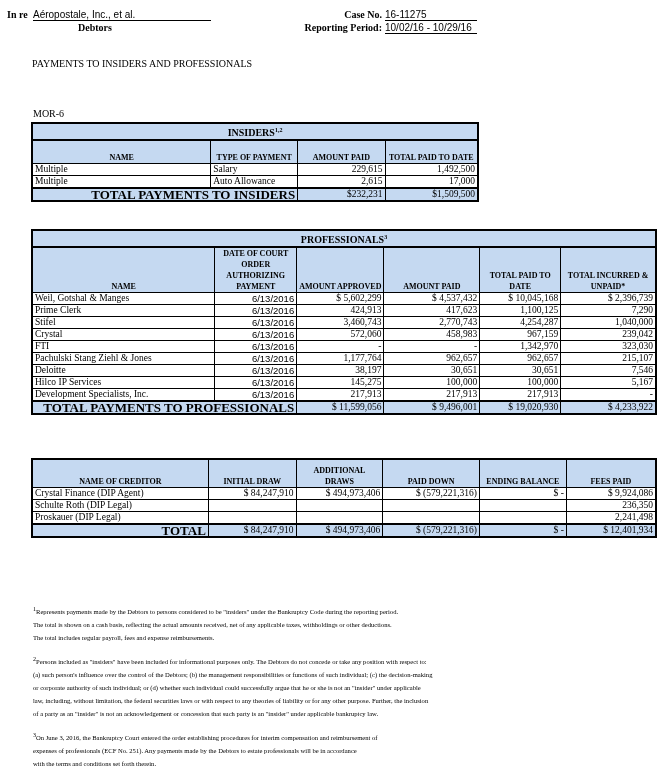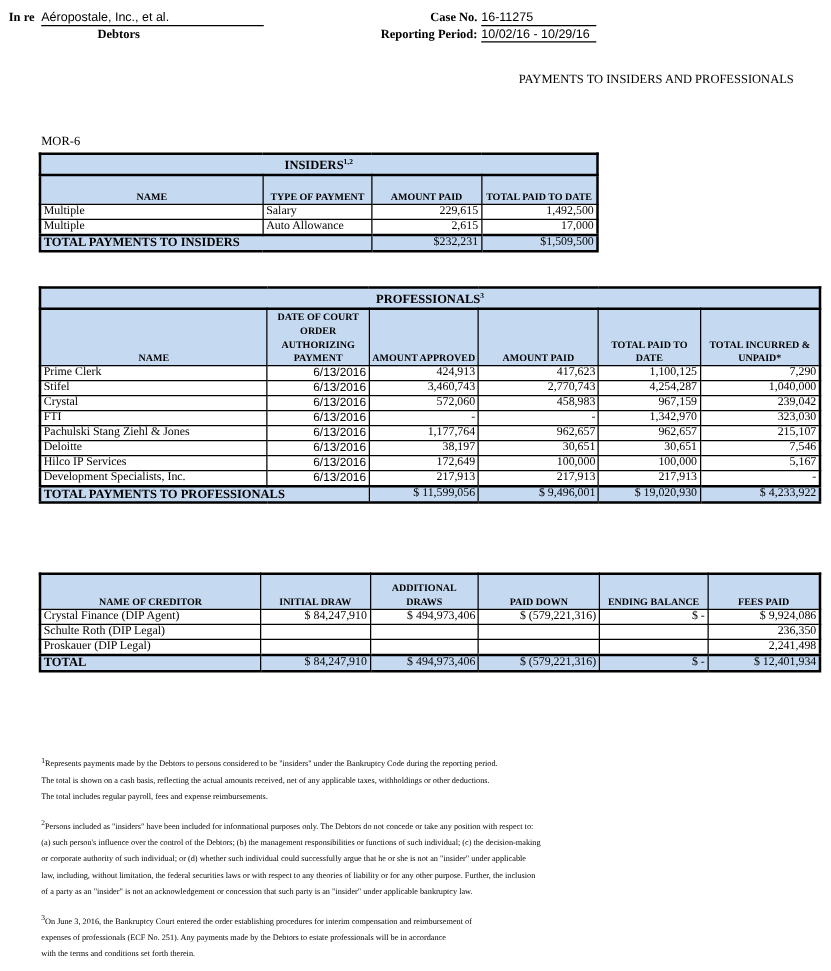--- a/index.html
+++ b/index.html
@@ -9,35 +9,35 @@
   .hdr-val{font-family:"Liberation Sans",sans-serif;font-size:10px;border-bottom:1px solid #000;}
   table{border-collapse:collapse;position:absolute;}
   td,th{padding:0 2px;font-size:9.5px;line-height:11px;white-space:nowrap;}
   th{background:#c5d9f1;font-weight:bold;font-size:8px;text-align:center;vertical-align:bottom;border:1px solid #000;}
   .title-row th{font-size:10px;vertical-align:middle;border:2px solid #000;height:15px;}
   .outer{border:2px solid #000;}
   td.b{border-left:1px solid #000;border-right:1px solid #000;border-bottom:1px solid #000;}
   td.r{text-align:right;}
   td.sans{font-family:"Liberation Sans",sans-serif;}
   tr.total td{background:#c5d9f1;border:1px solid #000;border-top:2px solid #000;border-bottom:2px solid #000;}
-  tr.total td.lbl{font-weight:bold;font-size:10px;text-align:left;font-family:Liberation Serif, serif;}
+  tr.total td.lbl{font-weight:bold;font-size:13px;text-align:right;font-family:Liberation Serif, serif;}
   sup{font-size:6px;}
   .fn{font-size:6.6px;line-height:13px;left:33px;width:470px;}
 </style>
 </head>
 <body>
 
 <div class="abs hdr-label" style="left:7px;top:9px;">In re</div>
 <div class="abs hdr-val" style="left:33px;top:9px;width:178px;">Aéropostale, Inc., et al.</div>
 <div class="abs hdr-label" style="left:33px;top:22px;margin-left:45px;">Debtors</div>
 <div class="abs hdr-label" style="left:342px;top:9px;width:40px;text-align:right;">Case No.</div>
 <div class="abs hdr-val" style="left:385px;top:9px;width:92px;">16-11275</div>
 <div class="abs hdr-label" style="left:300px;top:22px;width:82px;text-align:right;">Reporting Period:</div>
 <div class="abs hdr-val" style="left:385px;top:22px;width:92px;">10/02/16 - 10/29/16</div>
-<div class="abs" style="left:0;width:635px;top:58px;text-align:right;font-size:10px;padding-left:20px;box-sizing:border-box;">PAYMENTS TO INSIDERS AND PROFESSIONALS</div>
+<div class="abs" style="left:0;width:635px;top:58px;text-align:left;font-size:10px;padding-left:32px;box-sizing:border-box;">PAYMENTS TO INSIDERS AND PROFESSIONALS</div>
 <div class="abs" style="left:33px;top:74px;font-size:10px;margin-top:34px;">MOR-6</div>
 
 <table class="outer" style="left:31px;top:122px;width:448px;">
   <colgroup>
       <col style="width:180px">
       <col style="width:87px">
       <col style="width:88px">
       <col style="width:93px">
     </colgroup>
   <tbody>
@@ -87,20 +87,28 @@
     <th>NAME</th>
     <th style="white-space:normal">DATE OF COURT ORDER AUTHORIZING PAYMENT</th>
     <th>AMOUNT APPROVED</th>
     <th>AMOUNT PAID</th>
     <th style="white-space:normal">TOTAL PAID TO DATE</th>
     <th style="white-space:normal">TOTAL INCURRED &amp; UNPAID*</th>
   </tr>
   </tbody>
     <tbody id="prof-body">
       <tr>
+        <td class="b ">Weil, Gotshal &amp; Manges</td>
+        <td class="b r sans">6/13/2016</td>
+        <td class="b r">$ 5,602,299</td>
+        <td class="b r">$ 4,537,432</td>
+        <td class="b r">$ 10,045,168</td>
+        <td class="b r">$ 2,396,739</td>
+      </tr>
+      <tr>
         <td class="b ">Prime Clerk</td>
         <td class="b r sans">6/13/2016</td>
         <td class="b r">424,913</td>
         <td class="b r">417,623</td>
         <td class="b r">1,100,125</td>
         <td class="b r">7,290</td>
       </tr>
       <tr>
         <td class="b ">Stifel</td>
         <td class="b r sans">6/13/2016</td>
@@ -137,21 +145,21 @@
         <td class="b ">Deloitte</td>
         <td class="b r sans">6/13/2016</td>
         <td class="b r">38,197</td>
         <td class="b r">30,651</td>
         <td class="b r">30,651</td>
         <td class="b r">7,546</td>
       </tr>
       <tr>
         <td class="b ">Hilco IP Services</td>
         <td class="b r sans">6/13/2016</td>
-        <td class="b r">172,649</td>
+        <td class="b r">145,275</td>
         <td class="b r">100,000</td>
         <td class="b r">100,000</td>
         <td class="b r">5,167</td>
       </tr>
       <tr>
         <td class="b ">Development Specialists, Inc.</td>
         <td class="b r sans">6/13/2016</td>
         <td class="b r">217,913</td>
         <td class="b r">217,913</td>
         <td class="b r">217,913</td>

